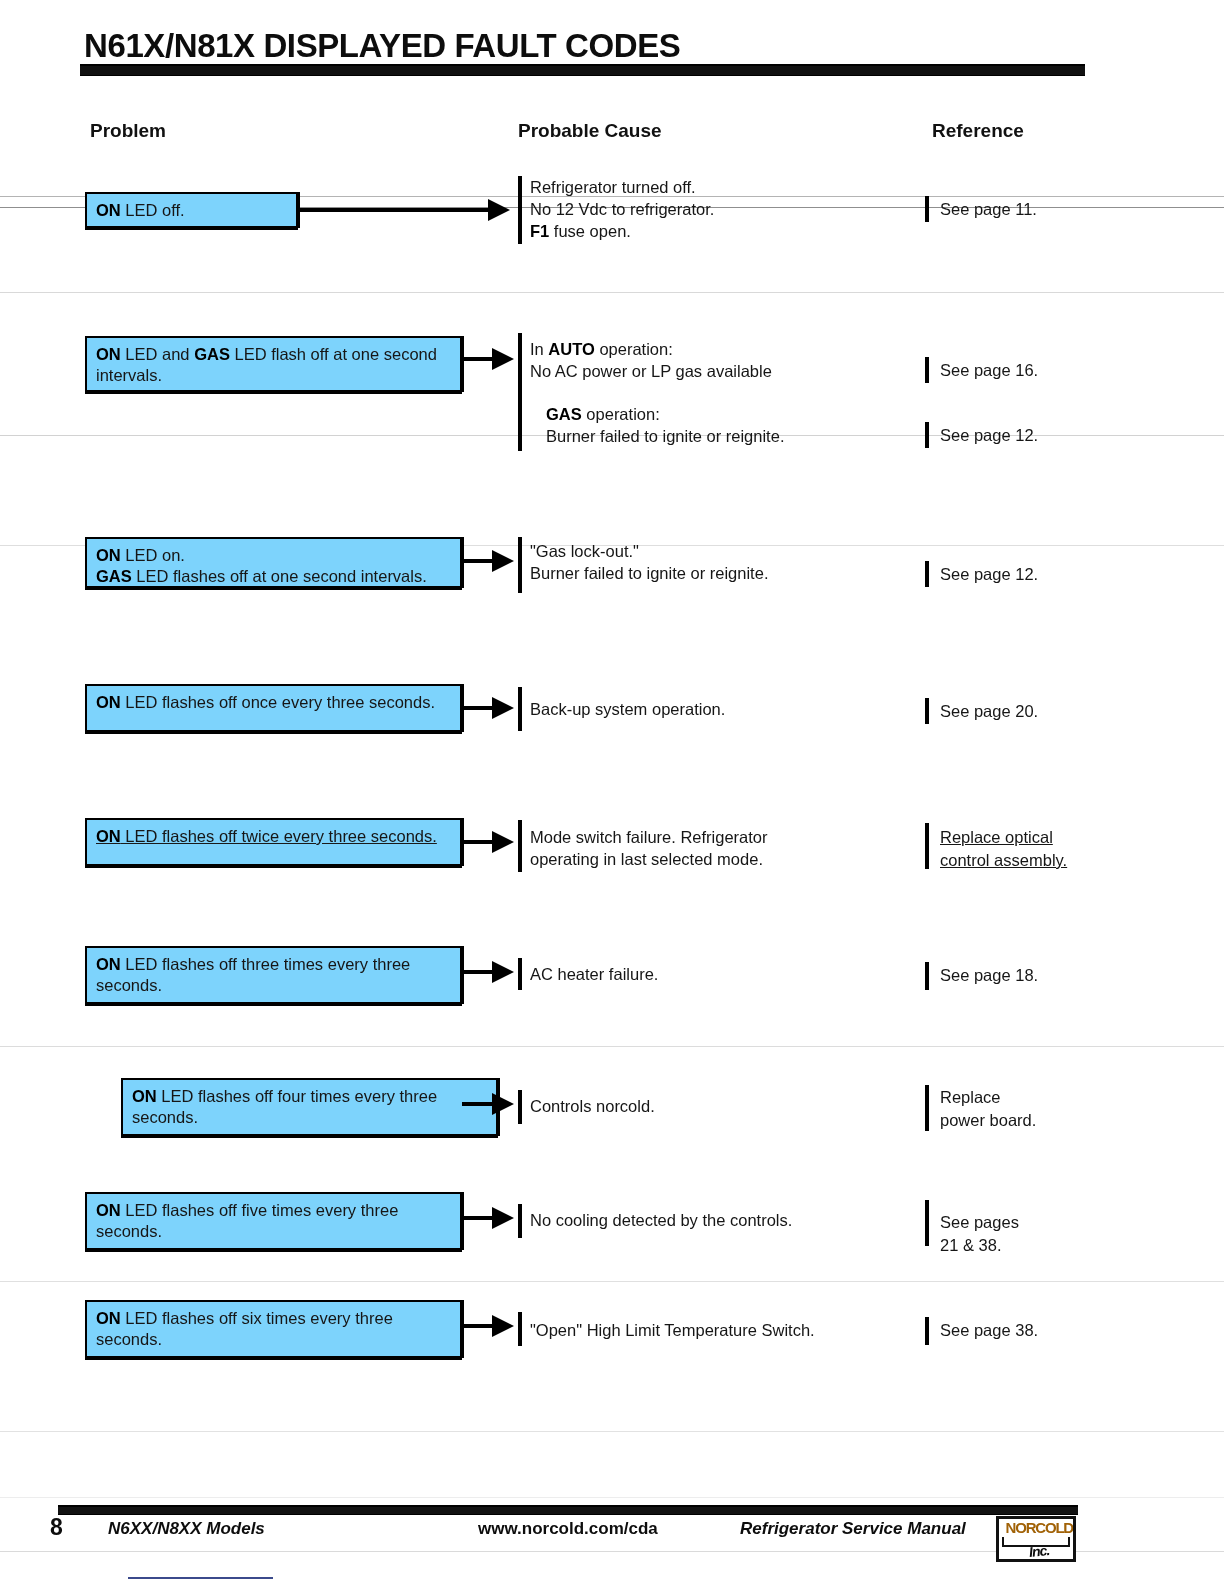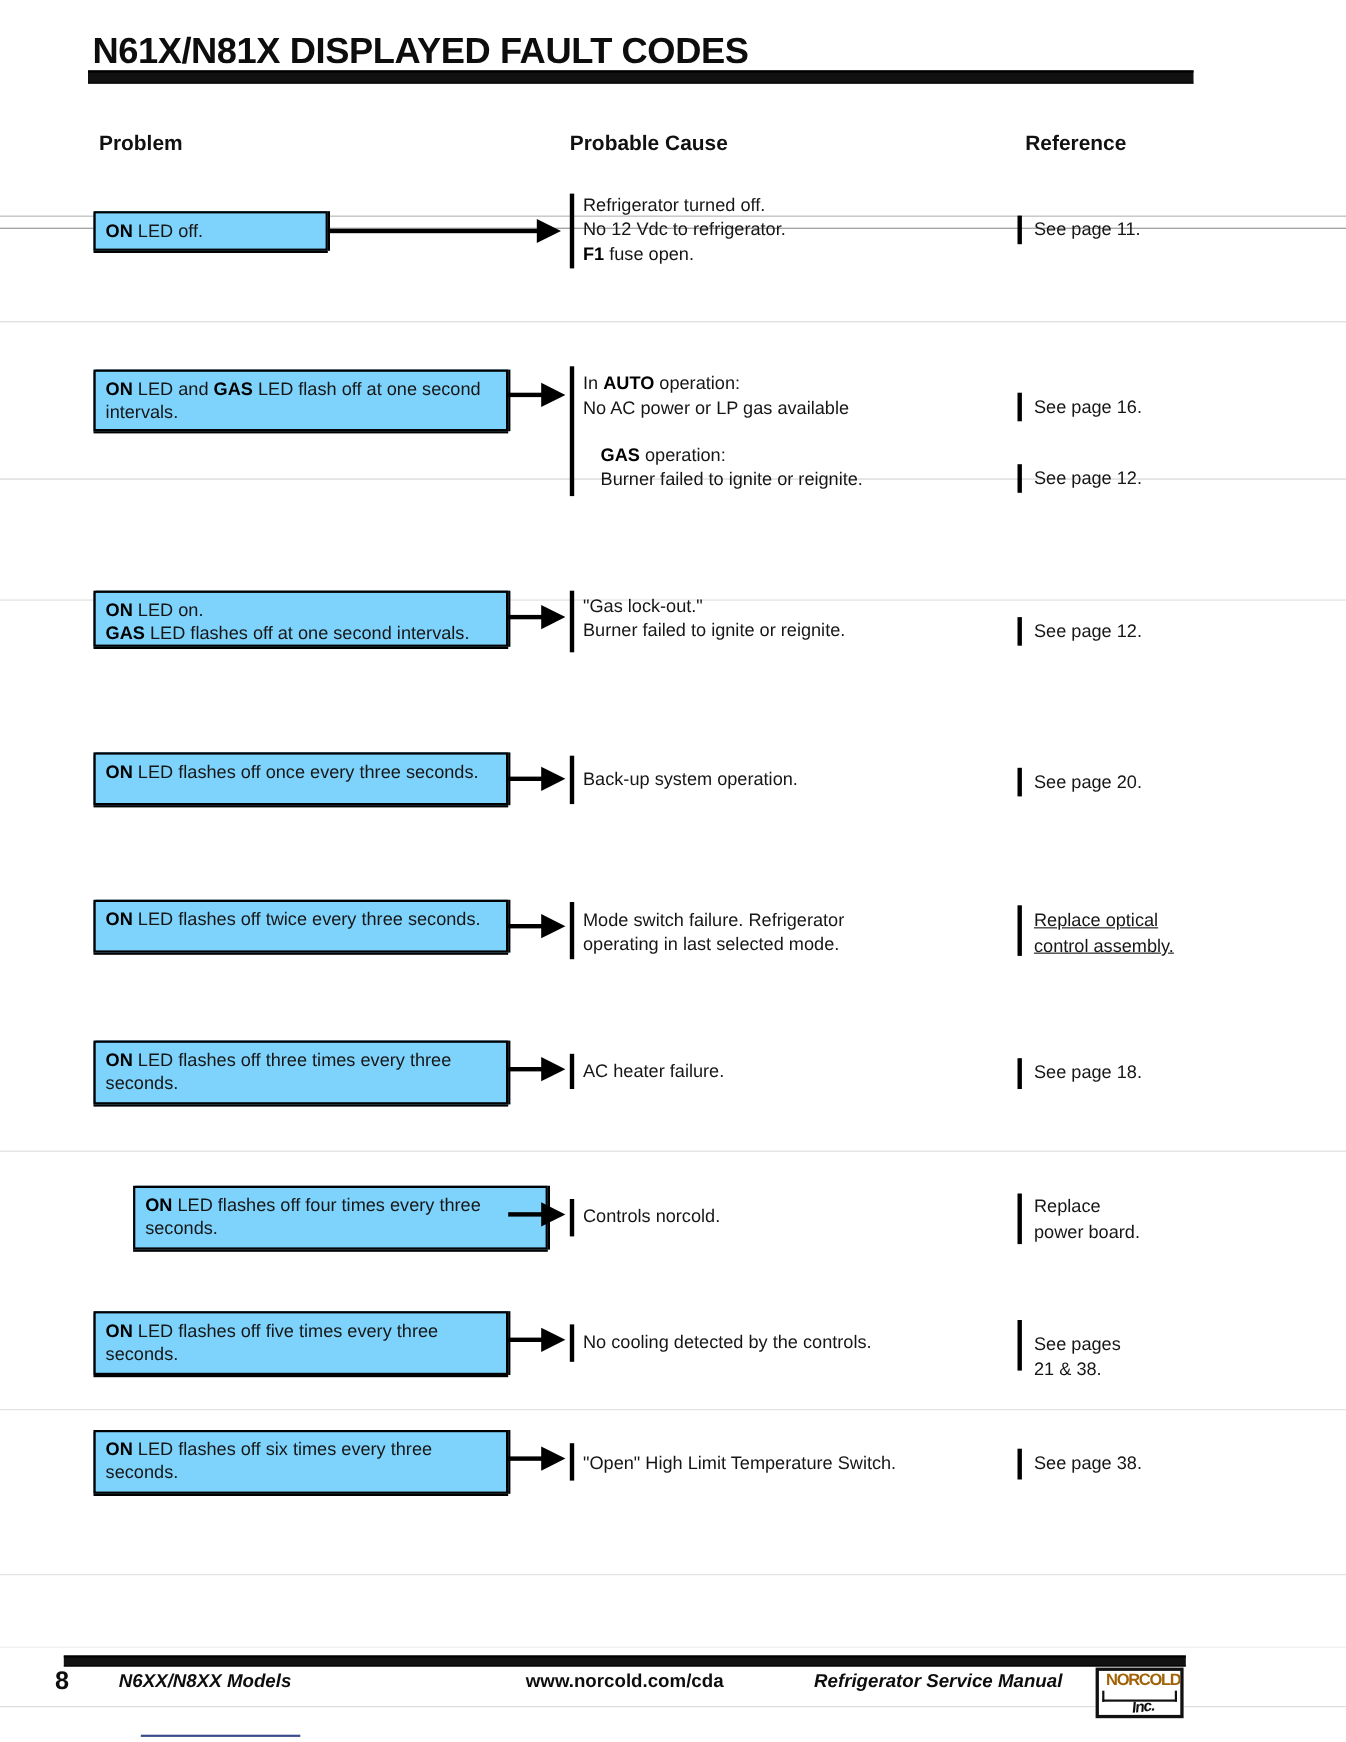--- a/index.html
+++ b/index.html
@@ -327,21 +327,21 @@
       <div class="shaft"></div>
         <div class="head"></div>
     </div>
     <div class="vbar" style="left:518px; top:687px; height:44px;"></div>
     <div class="cause-block" style="top:698px;">Back-up system operation.</div>
     <div class="vbar" style="left:925px; top:698px; height:26px;"></div>
     <div class="ref-block" style="top:700px;">See page 20.</div>
   </div>
 
   <div class="row">
-    <div class="problem-box" style="left:85px; top:818px; width:377px; height:48px;">
+    <div class="problem-box" style="left:85px; top:818px; width:377px; height:48px;text-decoration:underline;">
       <div class="problem-text"><b>ON</b> LED flashes off twice every three seconds.</div>
     </div>
     <div class="connector" style="left:462px; top:835px; width:52px;">
       <div class="shaft"></div>
         <div class="head"></div>
     </div>
     <div class="vbar" style="left:518px; top:820px; height:52px;"></div>
     <div class="cause-block" style="top:826px;">Mode switch failure. Refrigerator<br>operating in last selected mode.</div>
     <div class="vbar" style="left:925px; top:823px; height:46px;"></div>
     <div class="ref-block" style="top:826px;text-decoration:underline;">Replace optical<br>control assembly.</div>

